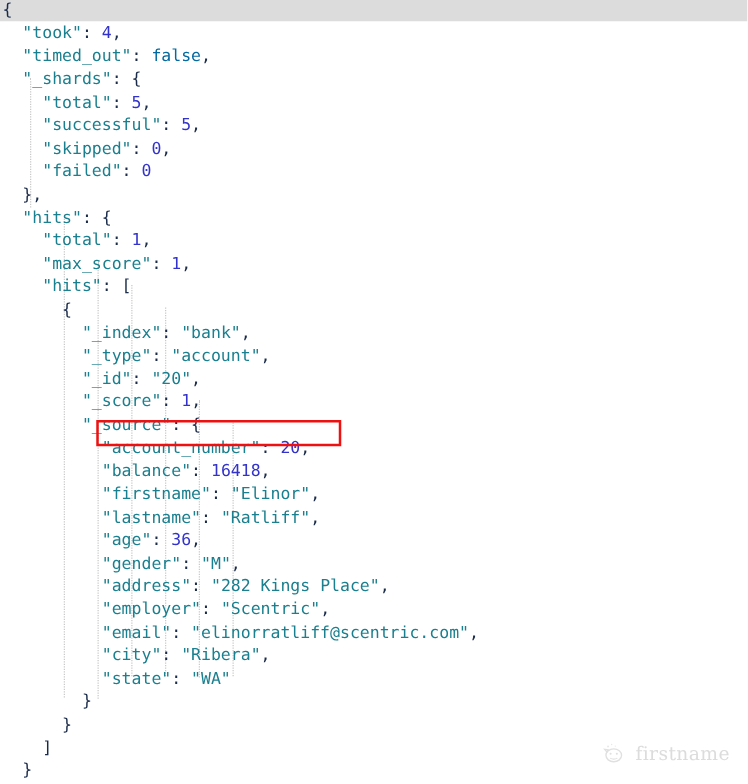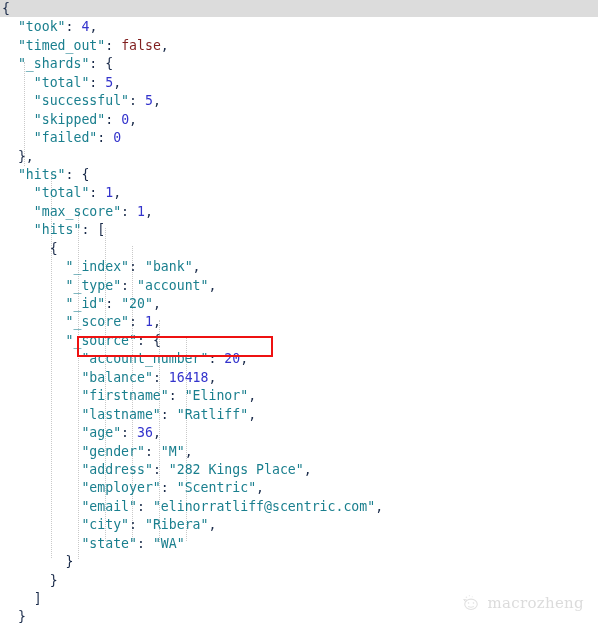--- a/index.html
+++ b/index.html
@@ -58,21 +58,21 @@
     display: block;
     height: 18.45px;
     white-space: pre;
     padding-left: 2px;
   }
 
   
   .k  { color: #1a7f8e; }   
   .s  { color: #1a7f8e; }   
   .n  { color: #3333cc; }   
-  .b  { color: #7f1d1d; }   
+  .b  { color: #0369a1; }   
   .p  { color: #1a2b4a; }   
 
   
   #annotation-box {
     position: absolute;
     left: 77px;
     top: 336px;
     width: 196px;
     height: 21px;
     border: 2px solid #ee1111;
@@ -129,16 +129,16 @@
     <svg class="wm-logo" viewBox="0 0 24 24">
       <ellipse cx="12" cy="13.5" rx="7.5" ry="6.2" fill="none" stroke="#9a9a9a" stroke-width="1.3"></ellipse>
       <path d="M5.5 10.5 L3.2 7.8 L6.6 8.2 Z" fill="none" stroke="#9a9a9a" stroke-width="1.2"></path>
       <circle cx="9" cy="12" r="1" fill="#9a9a9a"></circle>
       <circle cx="15" cy="12" r="1" fill="#9a9a9a"></circle>
       <circle cx="6.5" cy="5" r="0.9" fill="#b0b0b0"></circle>
       <circle cx="10" cy="3.2" r="0.7" fill="#b0b0b0"></circle>
       <circle cx="13.5" cy="4.6" r="0.6" fill="#b0b0b0"></circle>
       <path d="M8.5 16.2 q3.5 2 7 0" fill="none" stroke="#9a9a9a" stroke-width="1.1"></path>
     </svg>
-    <span class="wm-text">macrozheng</span>
+    <span class="wm-text">firstname</span>
   </div>
 
 </div>
 
 </body></html>

